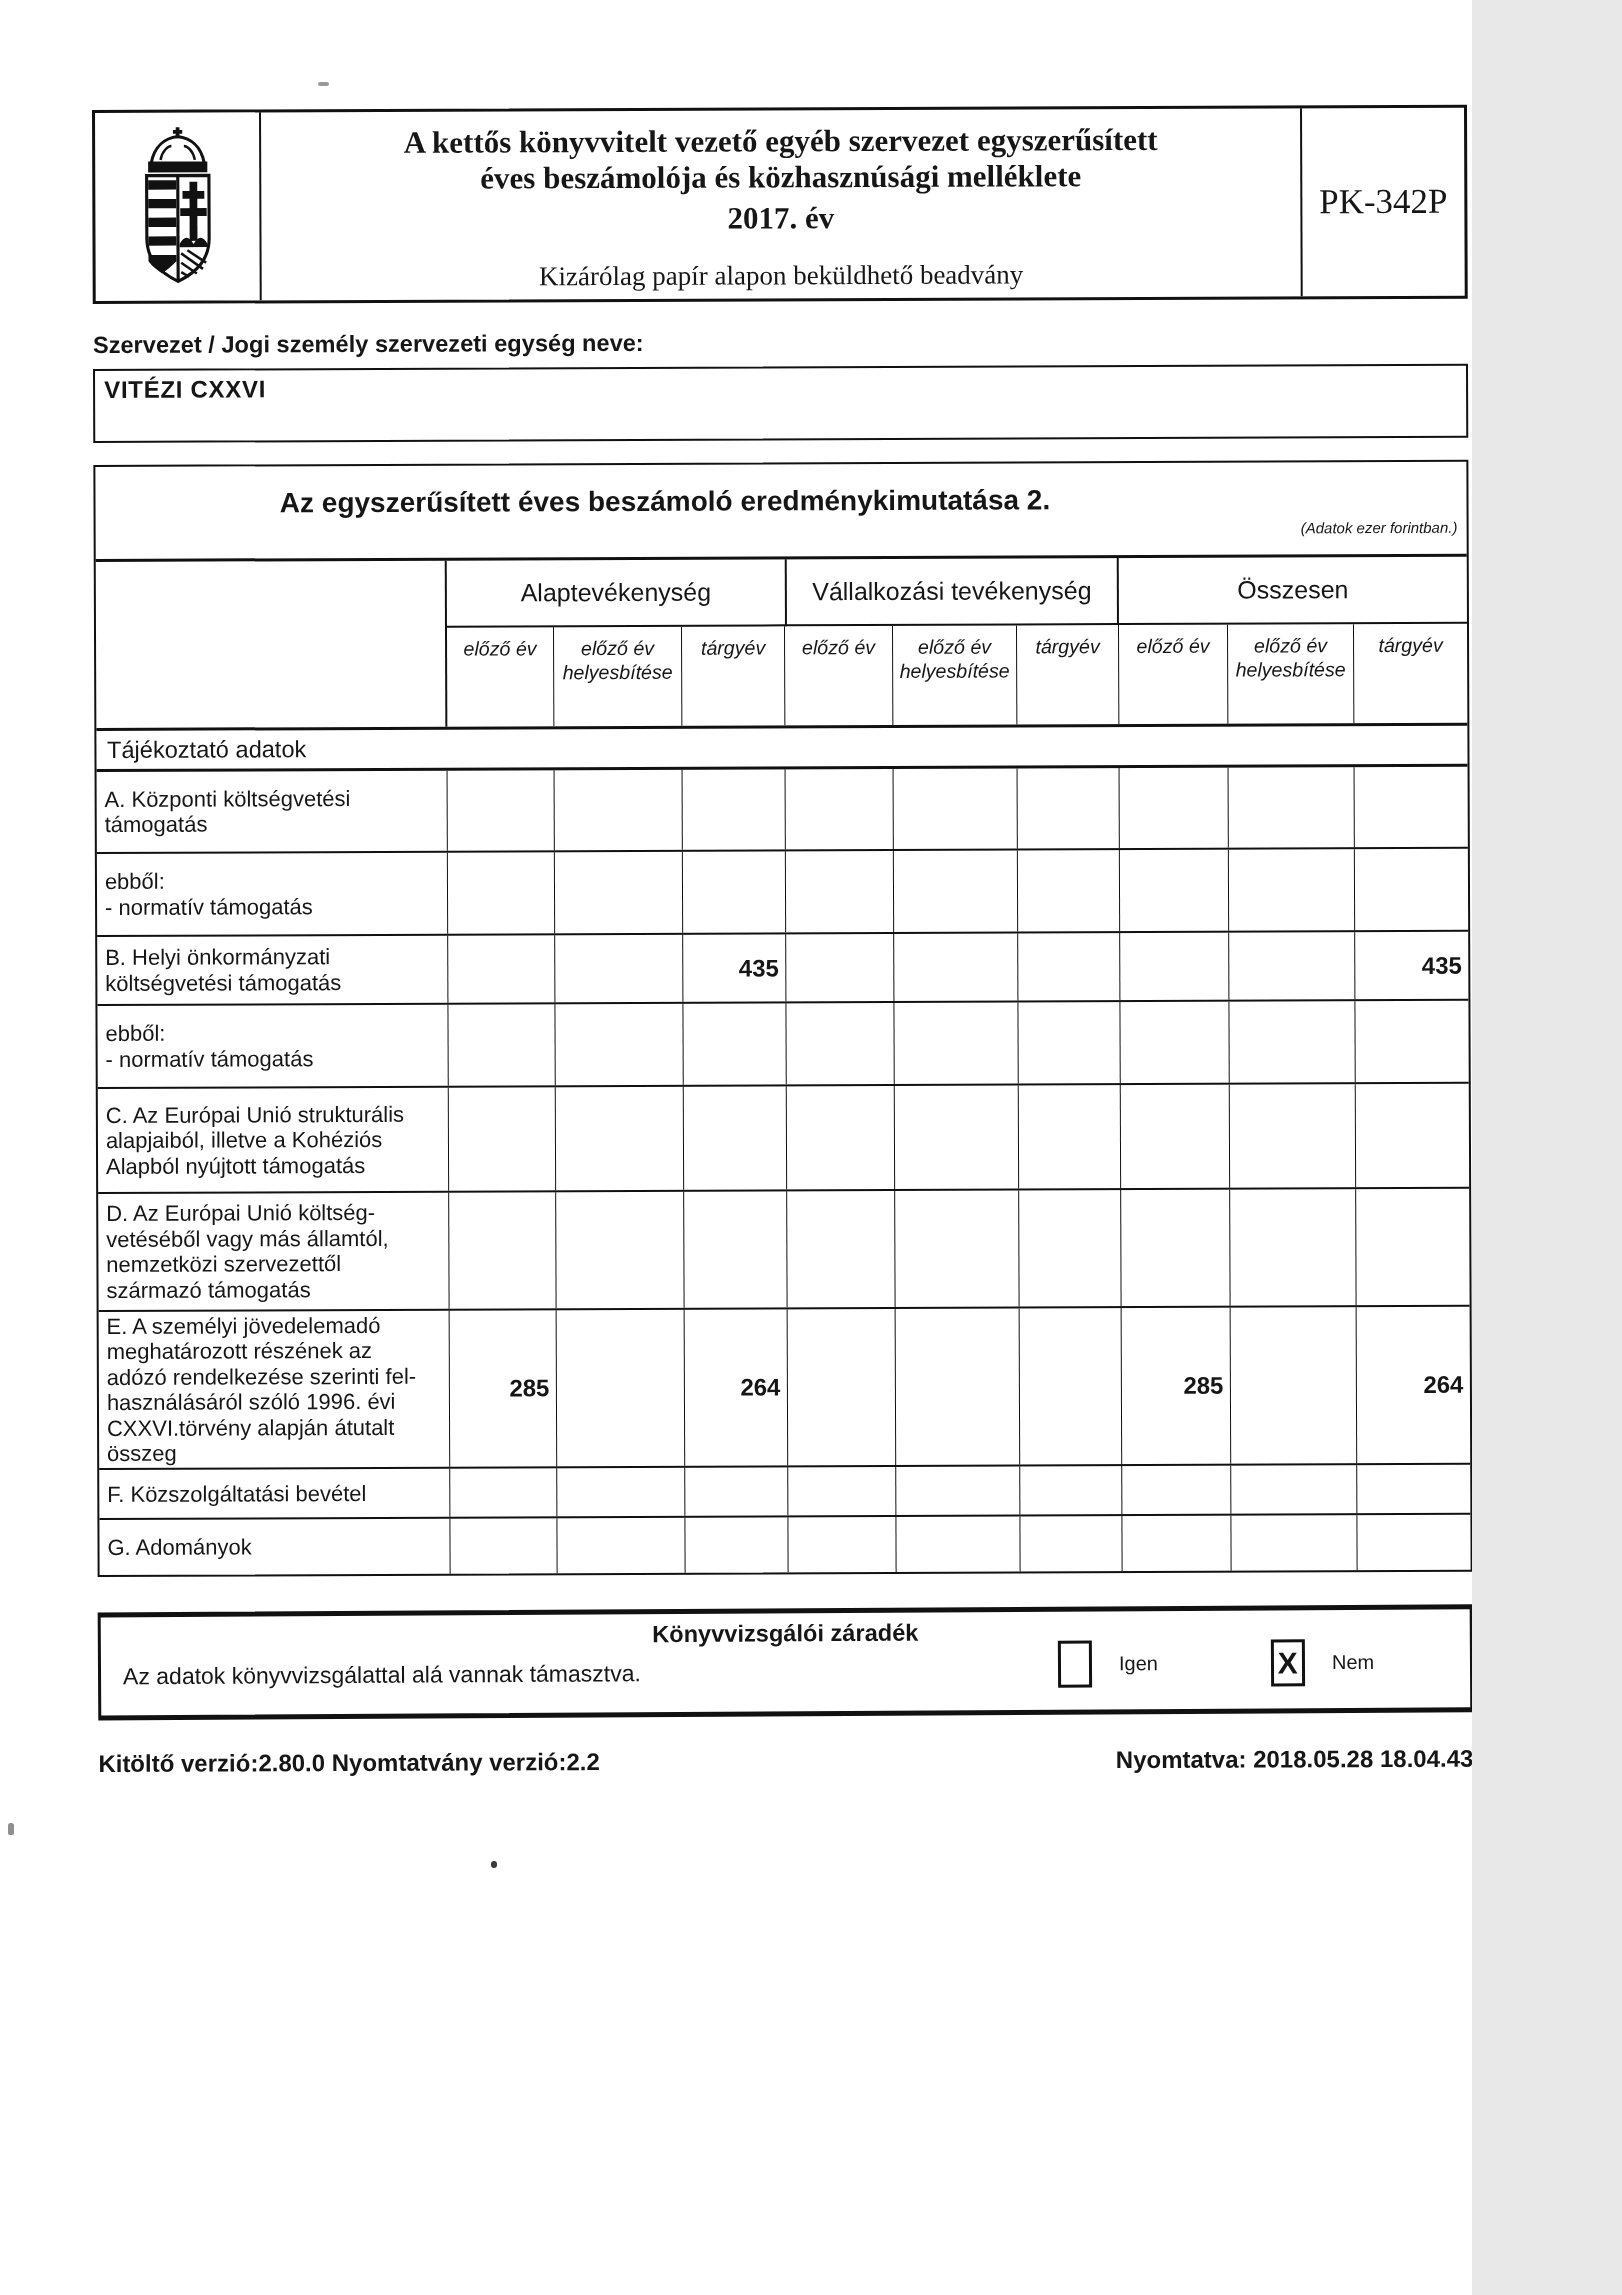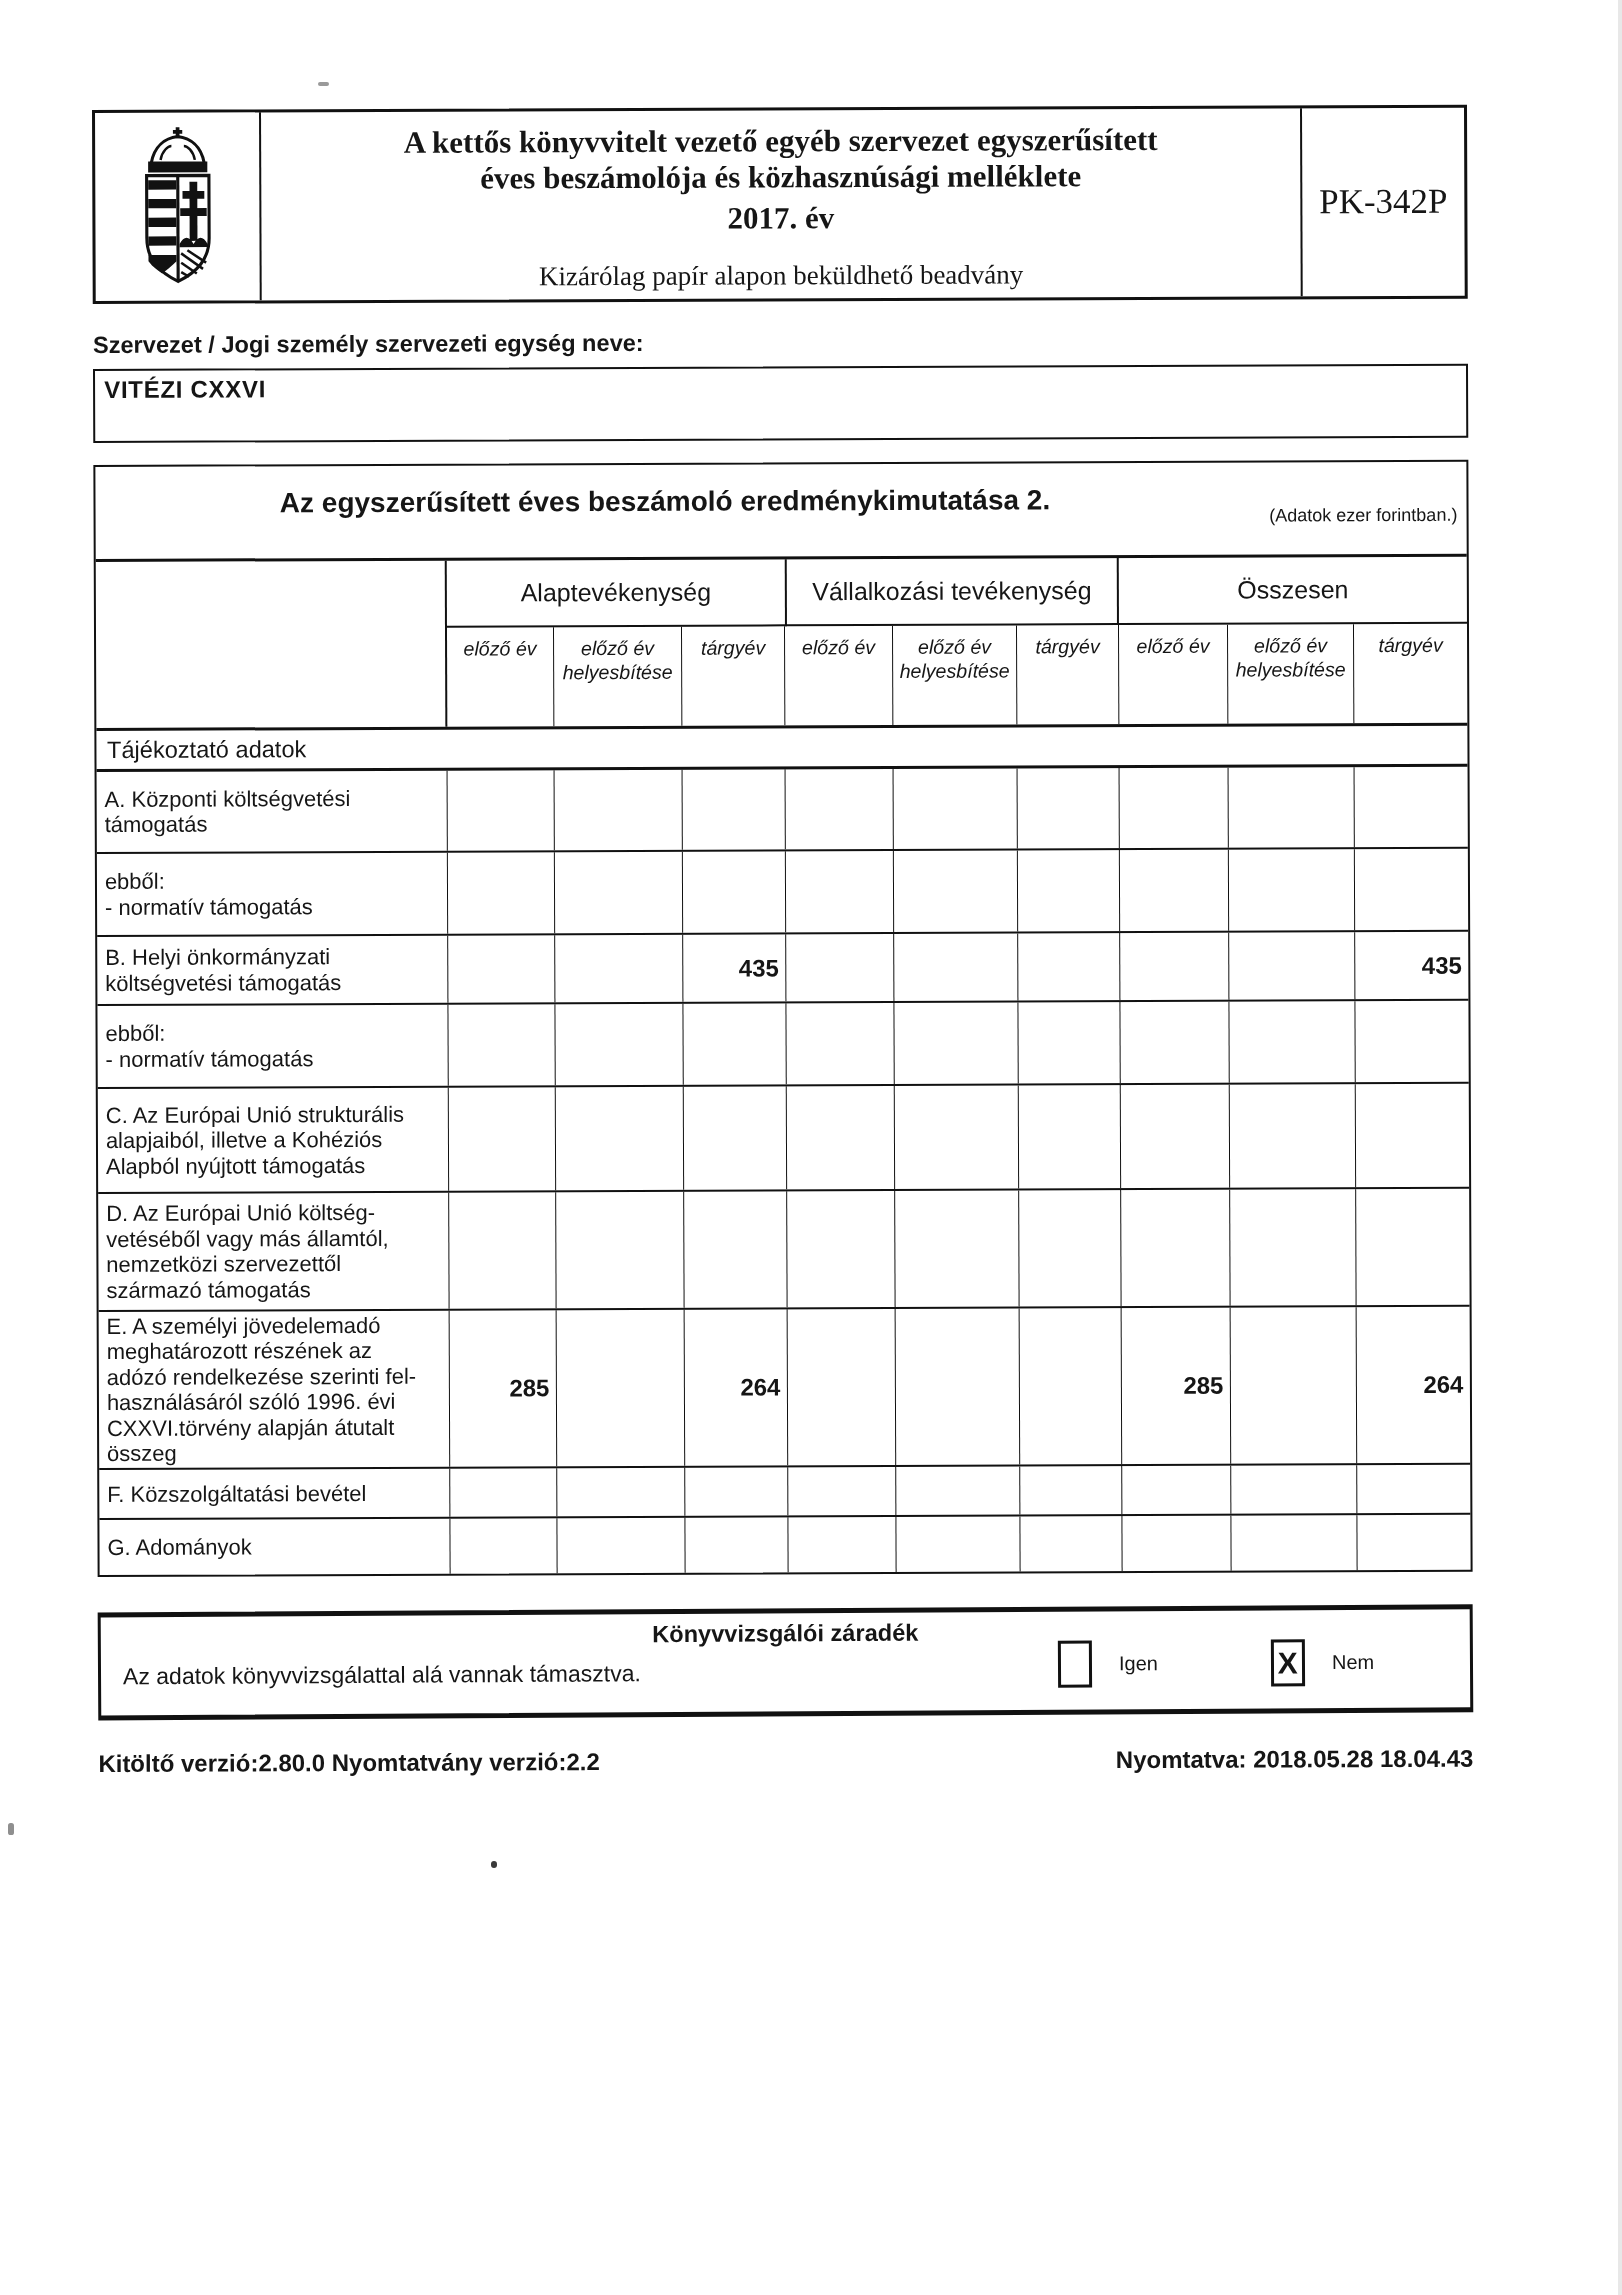--- a/index.html
+++ b/index.html
@@ -1,16 +1,16 @@
 <!DOCTYPE html>
 <html style="font-size:10.5px"><head>
 <meta charset="utf-8">
 <style>
   html,body{margin:0;padding:0;background:#e8e8e8;}
-  .page{position:relative;width:1618px;height:2295px;background:#ffffff;overflow:hidden;
+  .page{position:relative;width:1472px;height:2295px;background:#ffffff;overflow:hidden;
         font-family:"Liberation Sans",sans-serif;color:#161616;}
   .content{position:absolute;left:92px;top:110px;width:1375px;
            transform:rotate(-0.22deg);transform-origin:top left;}
 
   
   .header-box{display:flex;border:3.3px solid #111;height:188px;}
   .logo-cell{width:164px;border-right:2px solid #111;display:flex;align-items:center;justify-content:center;}
   .title-cell{flex:1;text-align:center;font-family:"Liberation Serif",serif;padding-top:13px;}
   .t1{font-size:31px;font-weight:bold;line-height:36px;}
   .t-year{font-size:31px;font-weight:bold;margin-top:5.2px;}
@@ -20,21 +20,21 @@
 
   
   .org-label{margin-top:27.5px;font-size:23.6px;font-weight:bold;}
   .org-box{margin-top:10.5px;border:2.6px solid #111;height:60px;padding:5.2px 9.2px;
            font-weight:bold;font-size:24px;letter-spacing:0.7px;}
 
   
   .tbl{margin-top:22px;border:2.6px solid #111;--cols:351px 107px 128px 103px 108px 124px 102px 109px 126px 1fr;}
   .tbl-title-row{position:relative;height:92px;border-bottom:3.3px solid #111;}
   .tbl-title{position:absolute;left:0;width:1139px;text-align:center;top:21px;font-size:28px;font-weight:bold;}
-  .tbl-note{position:absolute;right:9.2px;top:43px;font-size:18px;}
+  .tbl-note{position:absolute;right:9.2px;top:57px;font-size:15px;font-style:italic;}
   .tbl-head{display:grid;grid-template-columns:var(--cols);grid-template-rows:67px 99px;border-bottom:3.3px solid #111;}
   .corner{grid-row:1/3;border-right:2px solid #111;}
   .ghead{grid-column:span 3;border-bottom:2px solid #111;display:flex;align-items:center;justify-content:center;font-size:25px;}
   .ghead.mid{border-left:2px solid #111;border-right:2px solid #111;}
   .shead{text-align:center;font-style:italic;font-size:19.6px;line-height:24px;padding-top:9px;
          border-right:1.3px solid #111;white-space:pre-line;}
   .shead:last-child{border-right:none;}
   .section-row{height:38px;display:flex;align-items:center;padding-left:10.5px;font-size:23.6px;border-bottom:3.3px solid #111;}
   .trow{display:grid;grid-template-columns:var(--cols);border-bottom:2.6px solid #111;}
   .trow:last-child{border-bottom:none;}

